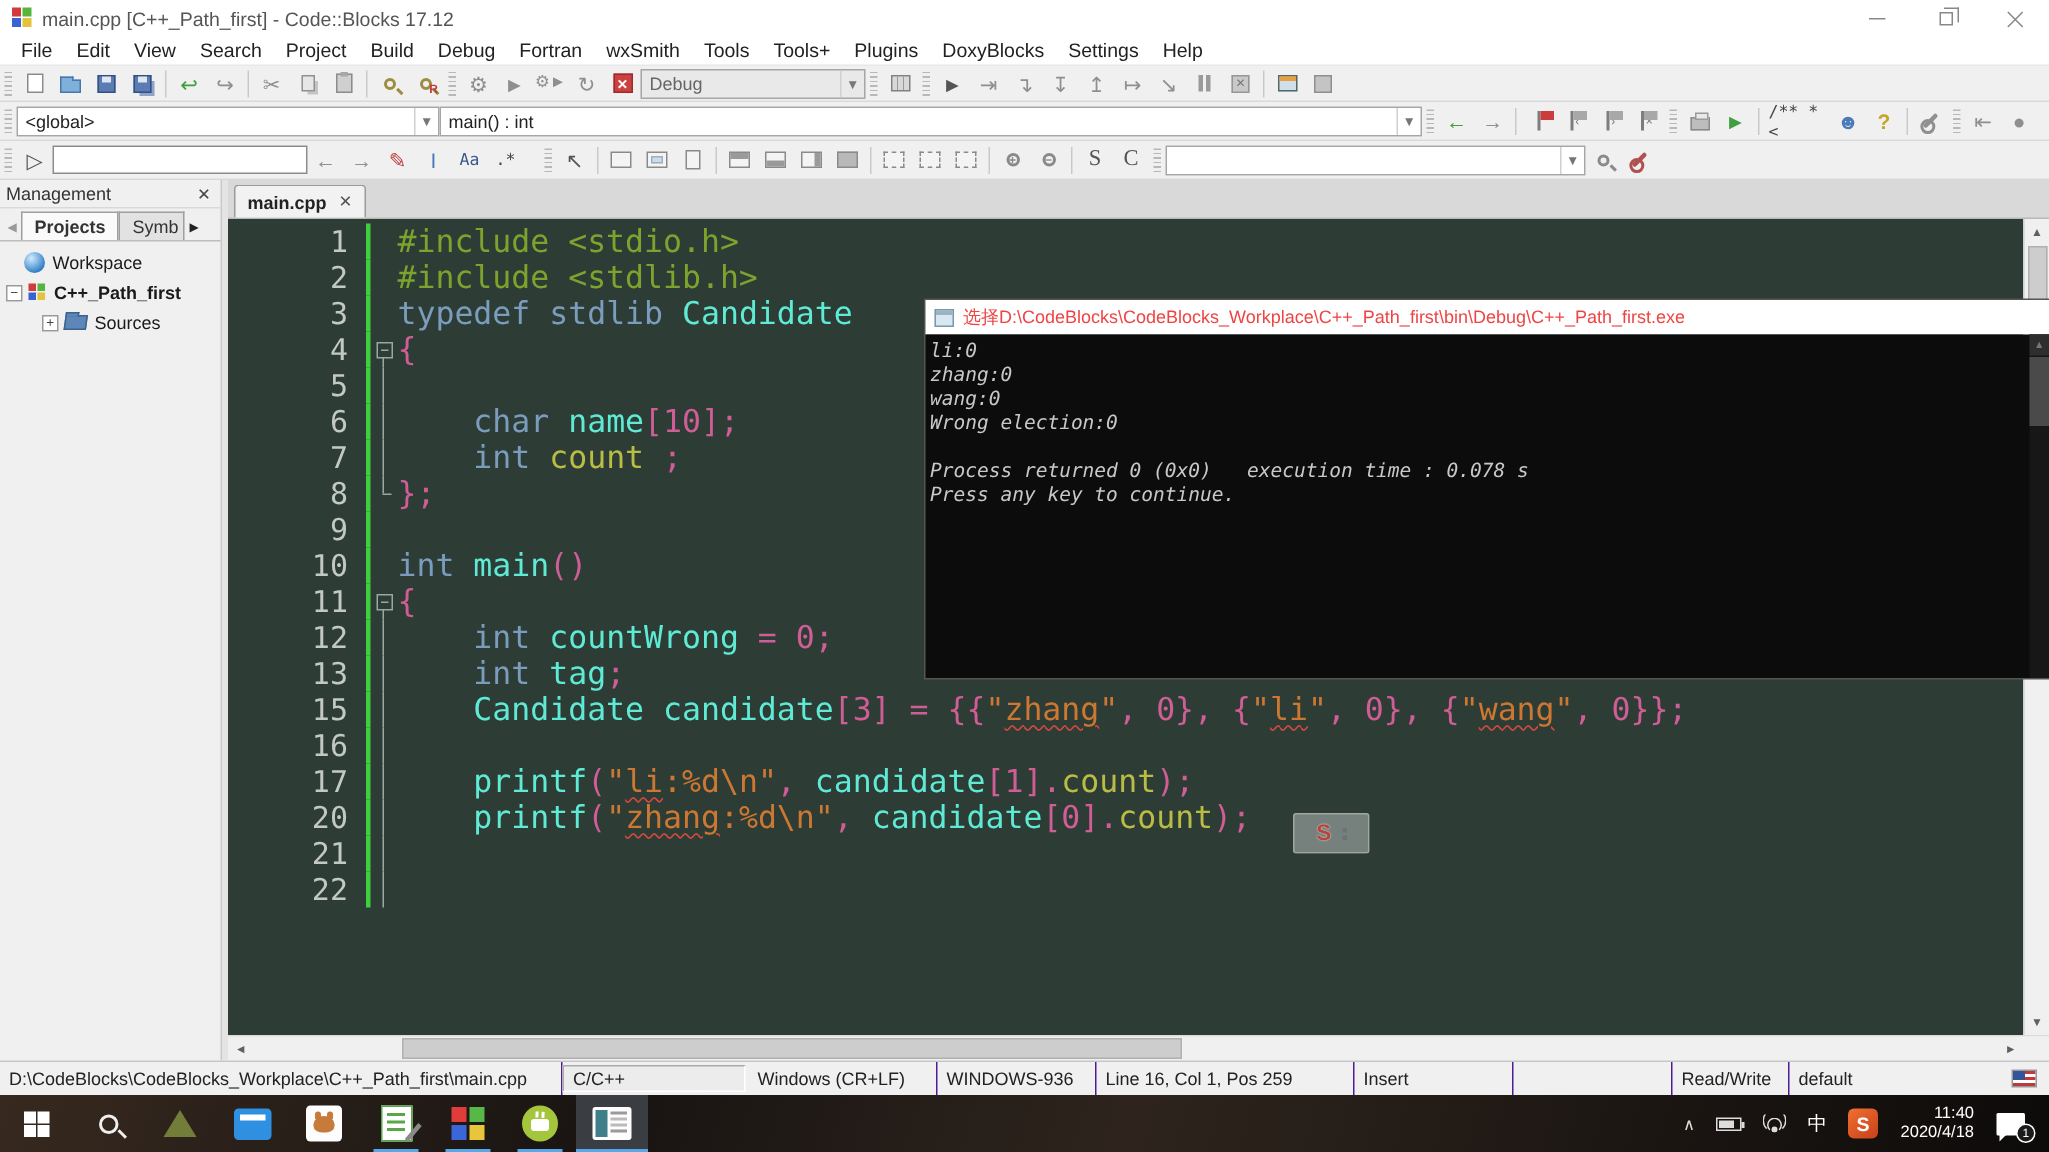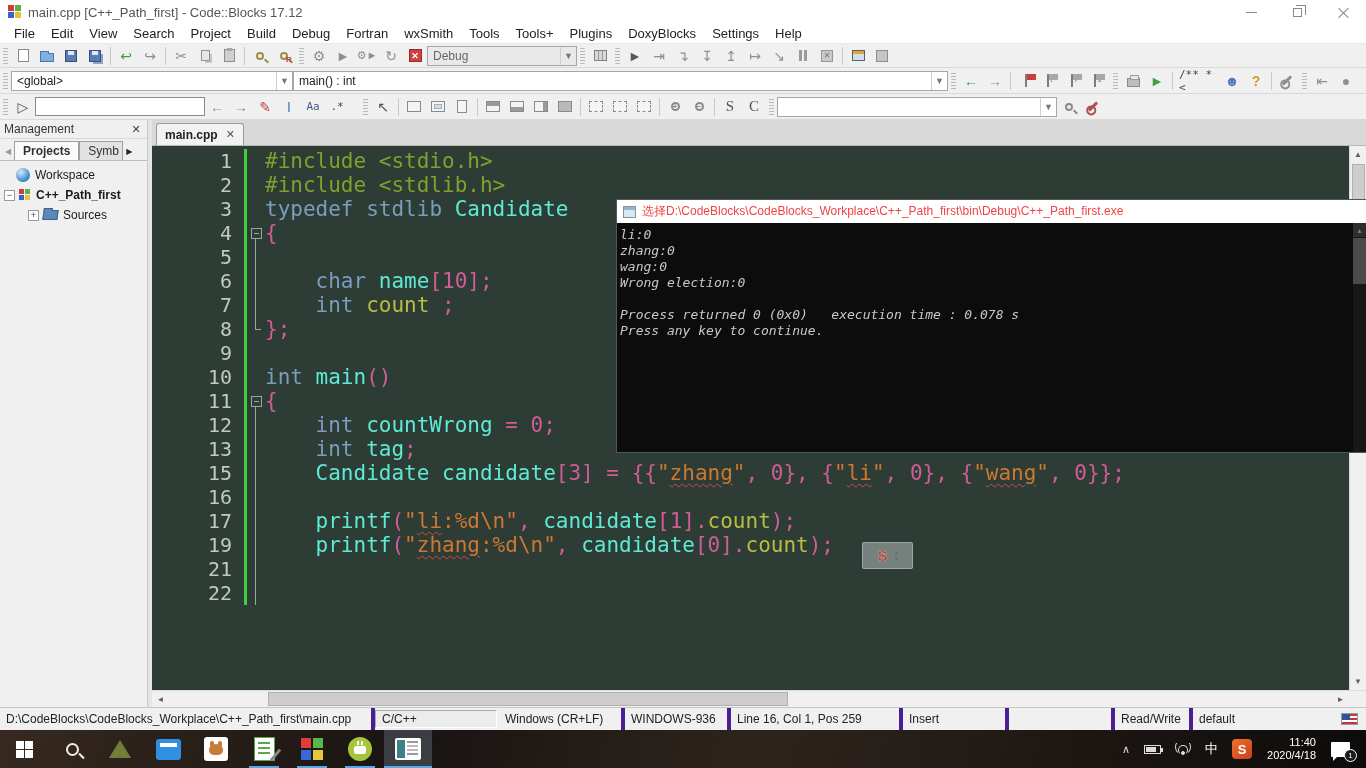--- a/index.html
+++ b/index.html
@@ -149,21 +149,21 @@
   .cscroll .cth{height:46px;background:#4a4a4a;margin-top:1px;}
 
   
   .sogou-ov { position:absolute; left:862px; top:542px; width:51px; height:27px; z-index:30; background:rgba(178,186,184,.55); border:1px solid rgba(255,255,255,.3); border-radius:2px; display:flex; align-items:center; justify-content:center; gap:7px; }
   .sg-s{font-weight:bold;font-size:15px;color:#b8453c;text-shadow:0 0 1px #fff;}
   .sg-dots{display:flex;flex-direction:column;gap:2px;}
   .sg-dots i{width:3px;height:3px;background:#6a7472;}
 
   
   .statusbar { position:absolute; left:0; right:0; top:707px; height:23px; background:#f0f0f0; border-top:1px solid #c6c6c6; display:flex; align-items:center; font-size:12px; color:#222; }
-  .scell { height:100%; display:flex; align-items:center; padding:0 6px; border-right:4px solid #4c1d95; white-space:nowrap; overflow:hidden; }
+  .scell { height:100%; display:flex; align-items:center; padding:0 6px; border-right:1px solid #4c1d95; white-space:nowrap; overflow:hidden; }
   .scell.sunken{border:1px solid #aaa;border-right-color:#fff;border-bottom-color:#fff;margin:2px 2px 2px 0;height:18px;background:#ececec;}
   .flagicon{width:17px;height:12px;background:repeating-linear-gradient(#c03a3a 0 2px,#fff 2px 4px);position:relative;border:1px solid #999;}
   .flagicon::before{content:"";position:absolute;left:0;top:0;width:8px;height:6px;background:#33549a;}
 
   
   .taskbar { position:absolute; left:0; right:0; top:730px; height:38px; background:linear-gradient(105deg,#37291f 0%,#181412 30%,#2e241d 55%,#0d0b0a 100%); display:flex; align-items:stretch; z-index:40; }
   .tcell { width:48px; display:flex; align-items:center; justify-content:center; position:relative; }
   .tcell.run::after{content:"";position:absolute;left:9px;right:9px;bottom:0;height:2px;background:#56a8e8;}
   .tcell.activeapp{background:#3a3e42;}
   .tcell.activeapp::after{left:0;right:0;}
@@ -626,21 +626,21 @@
               <span class="ln">16</span>
               <span class="fm line"></span>
               <span class="ct"></span>
             </div>
             <div class="crow">
               <span class="ln">17</span>
               <span class="fm line"></span>
               <span class="ct"><span class="tk-p">    printf</span><span class="tk-o">(</span><span class="tk-s">"</span><span class="tk-q">li</span><span class="tk-s">:%d\n"</span><span class="tk-o">, </span><span class="tk-p">candidate</span><span class="tk-o">[1].</span><span class="tk-m">count</span><span class="tk-o">);</span></span>
             </div>
             <div class="crow">
-              <span class="ln">19</span>
+              <span class="ln">20</span>
               <span class="fm line"></span>
               <span class="ct"><span class="tk-p">    printf</span><span class="tk-o">(</span><span class="tk-s">"</span><span class="tk-q">zhang</span><span class="tk-s">:%d\n"</span><span class="tk-o">, </span><span class="tk-p">candidate</span><span class="tk-o">[0].</span><span class="tk-m">count</span><span class="tk-o">);</span></span>
             </div>
             <div class="crow">
               <span class="ln">21</span>
               <span class="fm line"></span>
               <span class="ct"></span>
             </div>
             <div class="crow">
               <span class="ln">22</span>

